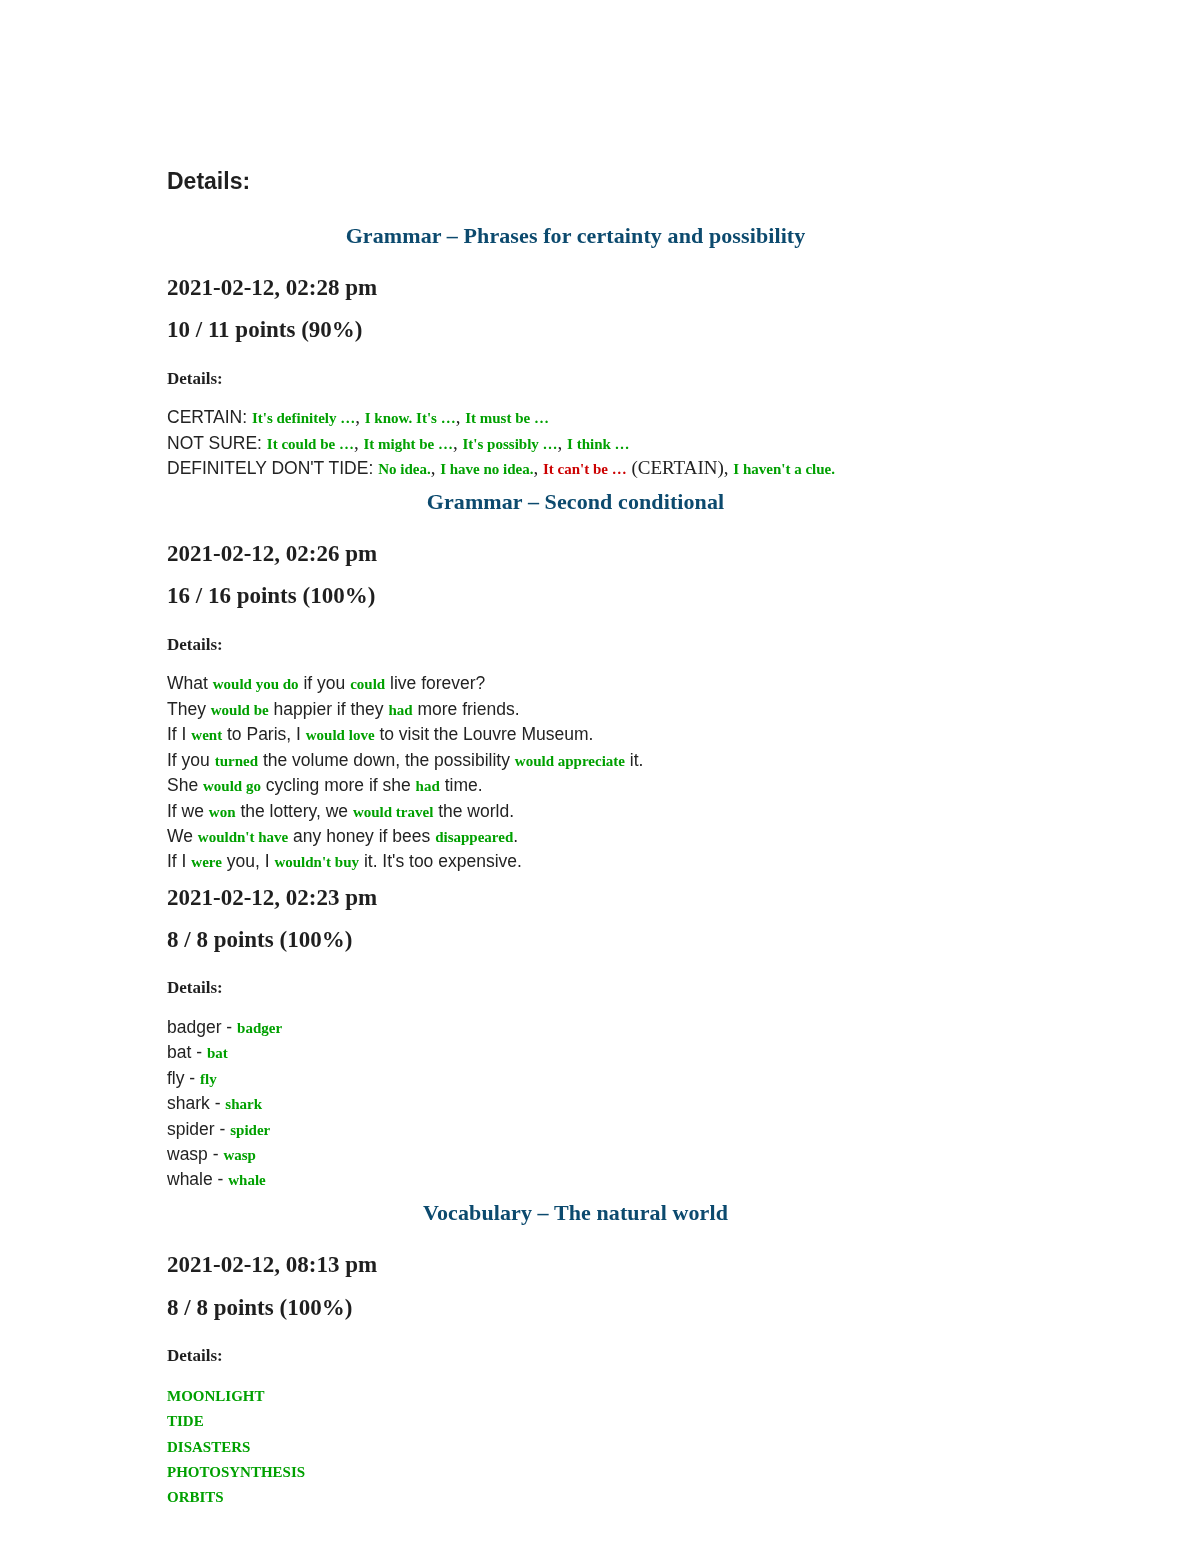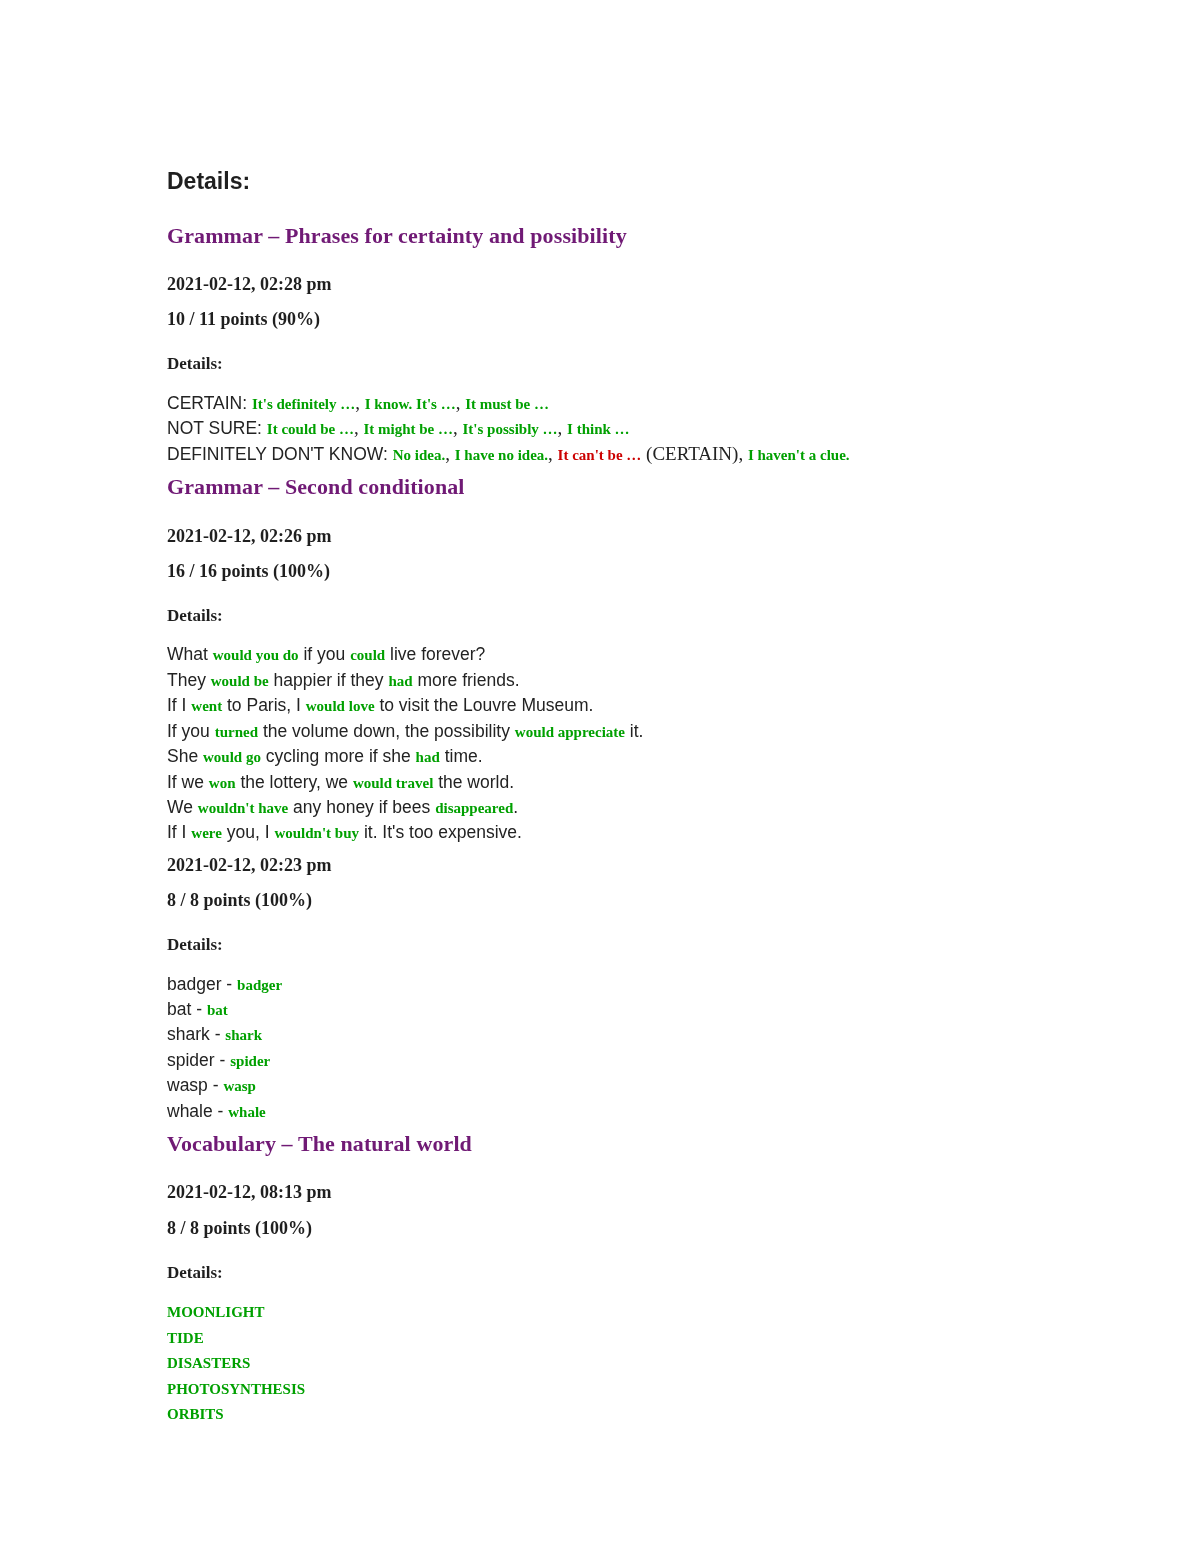--- a/index.html
+++ b/index.html
@@ -30,29 +30,30 @@
     margin: 0 0 26px 0;
     line-height: 1.2;
   }
   .section {
     margin: 0;
   }
   .section-title {
     font-family: "Liberation Serif", serif;
     font-weight: bold;
     font-size: 22px;
-    color: #701a75;
+    color: #0c4a6e;
     margin: 0 0 22px 0;
     line-height: 1.25;
     letter-spacing: 0.1px;
+    text-align: center;
   }
   .meta {
     font-family: "Liberation Serif", serif;
     font-weight: bold;
-    font-size: 18px;
+    font-size: 23px;
     color: #1f1f1f;
     margin: 0 0 9px 0;
     line-height: 1.45;
   }
   .meta.points {
     margin-bottom: 20px;
   }
   .details-label {
     font-family: "Liberation Serif", serif;
     font-weight: bold;
@@ -96,21 +97,21 @@
 
   <div id="sections-root">
       <div class="section">
         <h2 class="section-title">Grammar – Phrases for certainty and possibility</h2>
         <div class="meta">2021-02-12, 02:28 pm</div>
         <div class="meta points">10 / 11 points (90%)</div>
         <div class="details-label">Details:</div>
         <div class="body-block gap-after-body">
           <span class="line"><span>CERTAIN: </span><span class="ans green">It's definitely …</span><span class="serif-plain">, </span><span class="ans green">I know. It's …</span><span class="serif-plain">, </span><span class="ans green">It must be …</span></span>
           <span class="line"><span>NOT SURE: </span><span class="ans green">It could be …</span><span class="serif-plain">, </span><span class="ans green">It might be …</span><span class="serif-plain">, </span><span class="ans green">It's possibly …</span><span class="serif-plain">, </span><span class="ans green">I think …</span></span>
-          <span class="line"><span>DEFINITELY DON'T KNOW: </span><span class="ans green">No idea.</span><span class="serif-plain">, </span><span class="ans green">I have no idea.</span><span class="serif-plain">, </span><span class="ans red">It can't be …</span><span class="serif-plain"> (CERTAIN), </span><span class="ans green">I haven't a clue.</span></span>
+          <span class="line"><span>DEFINITELY DON'T TIDE: </span><span class="ans green">No idea.</span><span class="serif-plain">, </span><span class="ans green">I have no idea.</span><span class="serif-plain">, </span><span class="ans red">It can't be …</span><span class="serif-plain"> (CERTAIN), </span><span class="ans green">I haven't a clue.</span></span>
         </div>
       </div>
       <div class="section">
         <h2 class="section-title">Grammar – Second conditional</h2>
         <div class="meta">2021-02-12, 02:26 pm</div>
         <div class="meta points">16 / 16 points (100%)</div>
         <div class="details-label">Details:</div>
         <div class="body-block gap-after-body">
           <span class="line"><span>What </span><span class="ans green">would you do</span><span> if you </span><span class="ans green">could</span><span> live forever?</span></span>
           <span class="line"><span>They </span><span class="ans green">would be</span><span> happier if they </span><span class="ans green">had</span><span> more friends.</span></span>
@@ -122,20 +123,21 @@
           <span class="line"><span>If I </span><span class="ans green">were</span><span> you, I </span><span class="ans green">wouldn't buy</span><span> it. It's too expensive.</span></span>
         </div>
       </div>
       <div class="section">
         <div class="meta">2021-02-12, 02:23 pm</div>
         <div class="meta points">8 / 8 points (100%)</div>
         <div class="details-label">Details:</div>
         <div class="body-block gap-after-body">
           <span class="line"><span>badger - </span><span class="ans green">badger</span></span>
           <span class="line"><span>bat - </span><span class="ans green">bat</span></span>
+          <span class="line"><span>fly - </span><span class="ans green">fly</span></span>
           <span class="line"><span>shark - </span><span class="ans green">shark</span></span>
           <span class="line"><span>spider - </span><span class="ans green">spider</span></span>
           <span class="line"><span>wasp - </span><span class="ans green">wasp</span></span>
           <span class="line"><span>whale - </span><span class="ans green">whale</span></span>
         </div>
       </div>
       <div class="section">
         <h2 class="section-title">Vocabulary – The natural world</h2>
         <div class="meta">2021-02-12, 08:13 pm</div>
         <div class="meta points">8 / 8 points (100%)</div>

